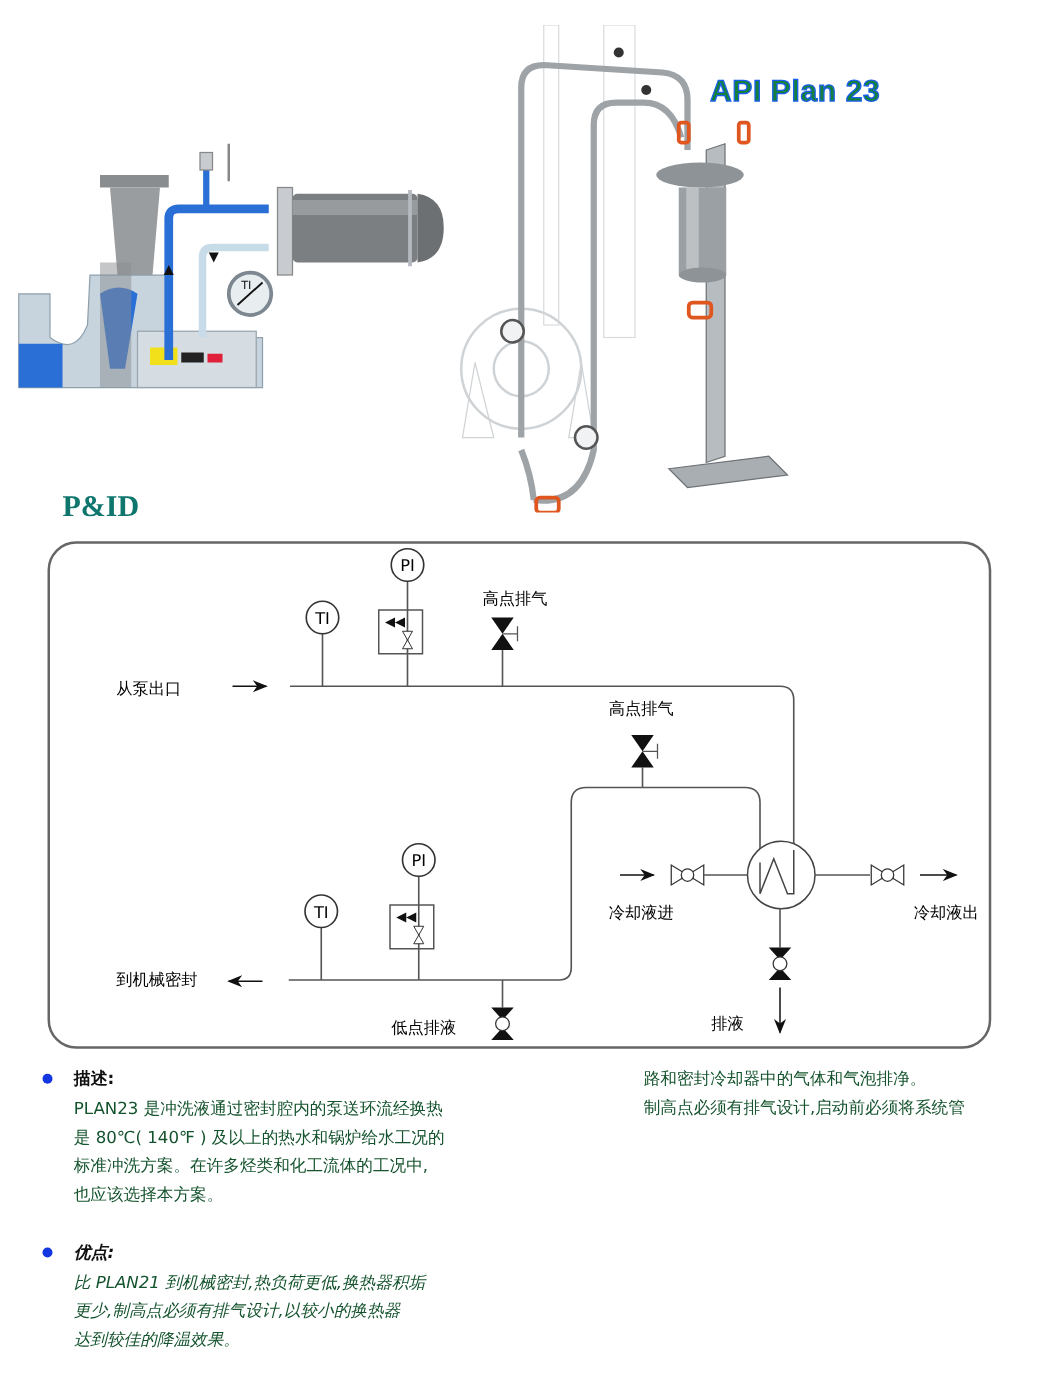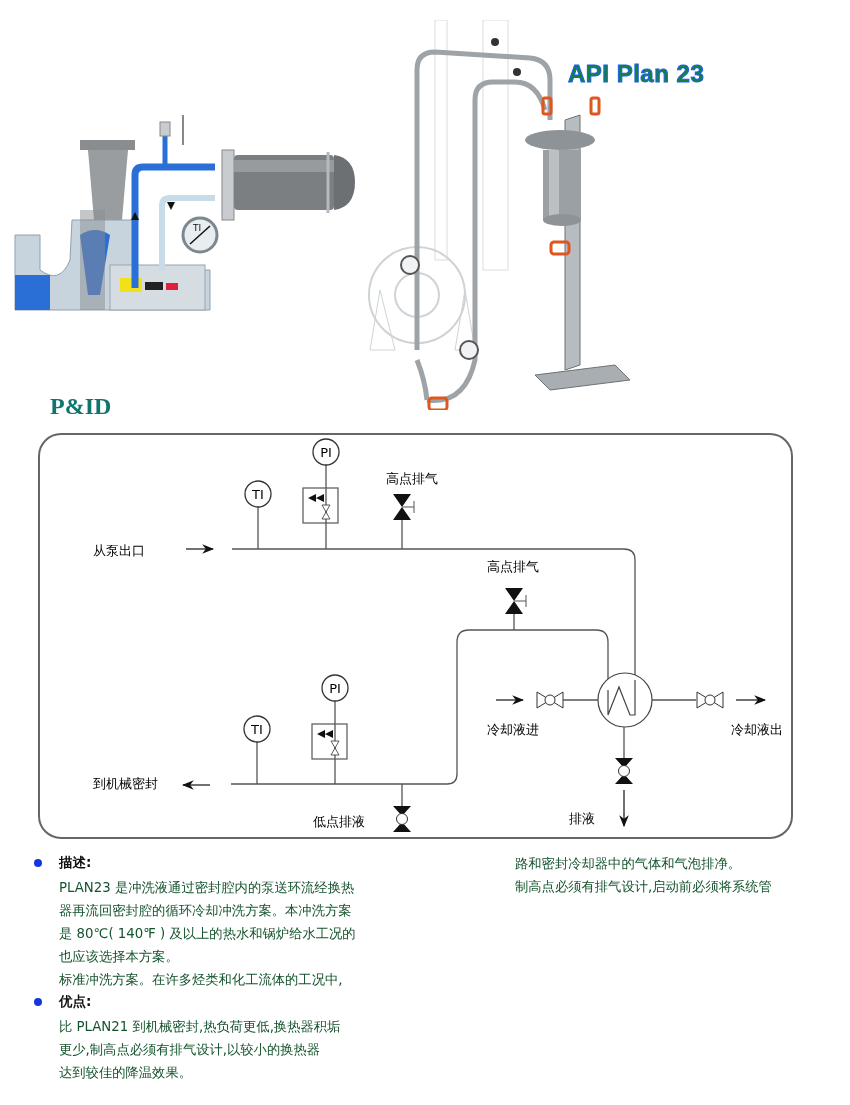--- a/index.html
+++ b/index.html
@@ -167,28 +167,27 @@
   <text x="313" y="826" font-size="13">低点排液</text>
 </svg>
 
 <div class="section" style="left:34px;top:852px;">
   <div class="sec-head">
       <span class="bullet"></span>
       <span class="sec-title">描述:</span>
     </div>
   <div class="sec-body">
     <p>PLAN23 是冲洗液通过密封腔内的泵送环流经换热</p>
-    <p>器再流回密封腔的循环冷却冲洗方案。本冲洗方案</p>
     <p>是 80℃( 140℉ ) 及以上的热水和锅炉给水工况的</p>
+    <p>标准冲洗方案。在许多烃类和化工流体的工况中,</p>
     <p>也应该选择本方案。</p>
-    <p>标准冲洗方案。在许多烃类和化工流体的工况中,</p>
   </div>
 </div>
 
-<div class="section" style="left:34px;top:991px;">
+<div class="section" style="left:34px;top:991px;font-style:italic;">
   <div class="sec-head">
       <span class="bullet"></span>
       <span class="sec-title">优点:</span>
     </div>
   <div class="sec-body">
     <p>比 PLAN21 到机械密封,热负荷更低,换热器积垢</p>
     <p>更少,制高点必须有排气设计,以较小的换热器</p>
     <p>达到较佳的降温效果。</p>
   </div>
 </div>

